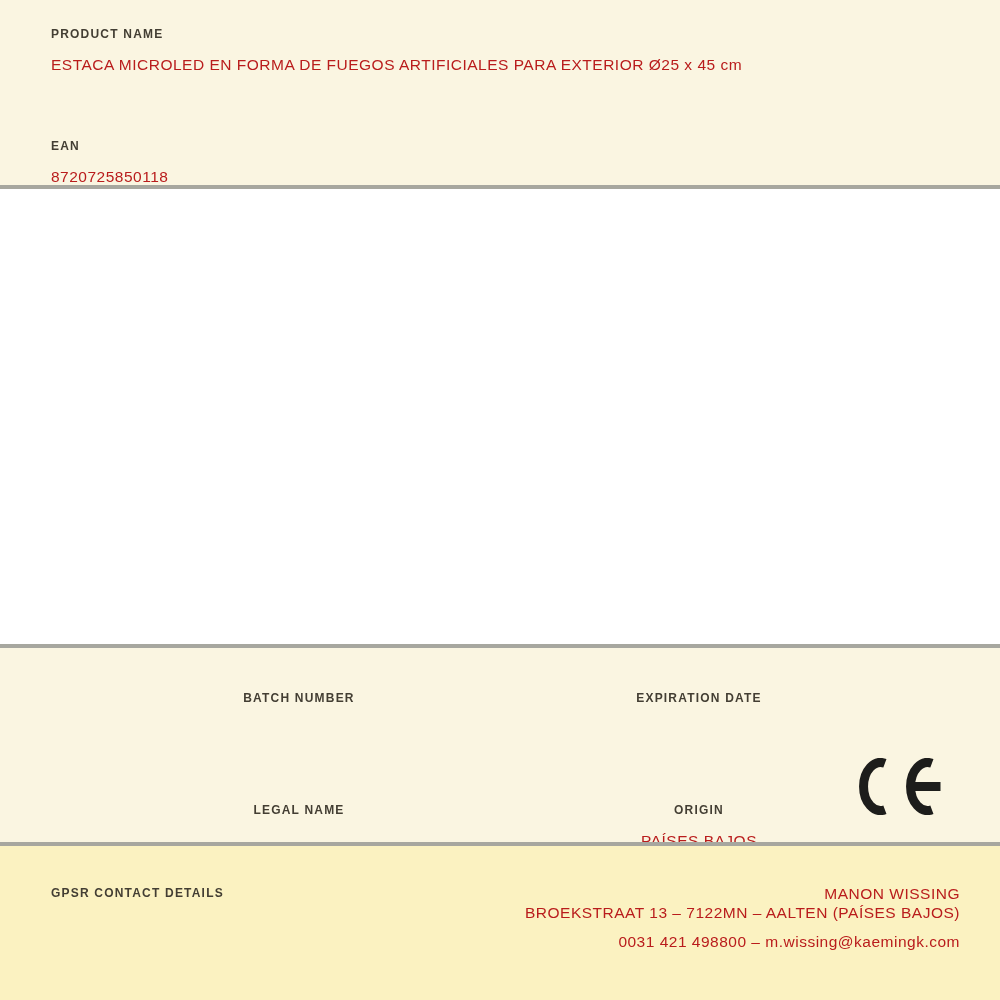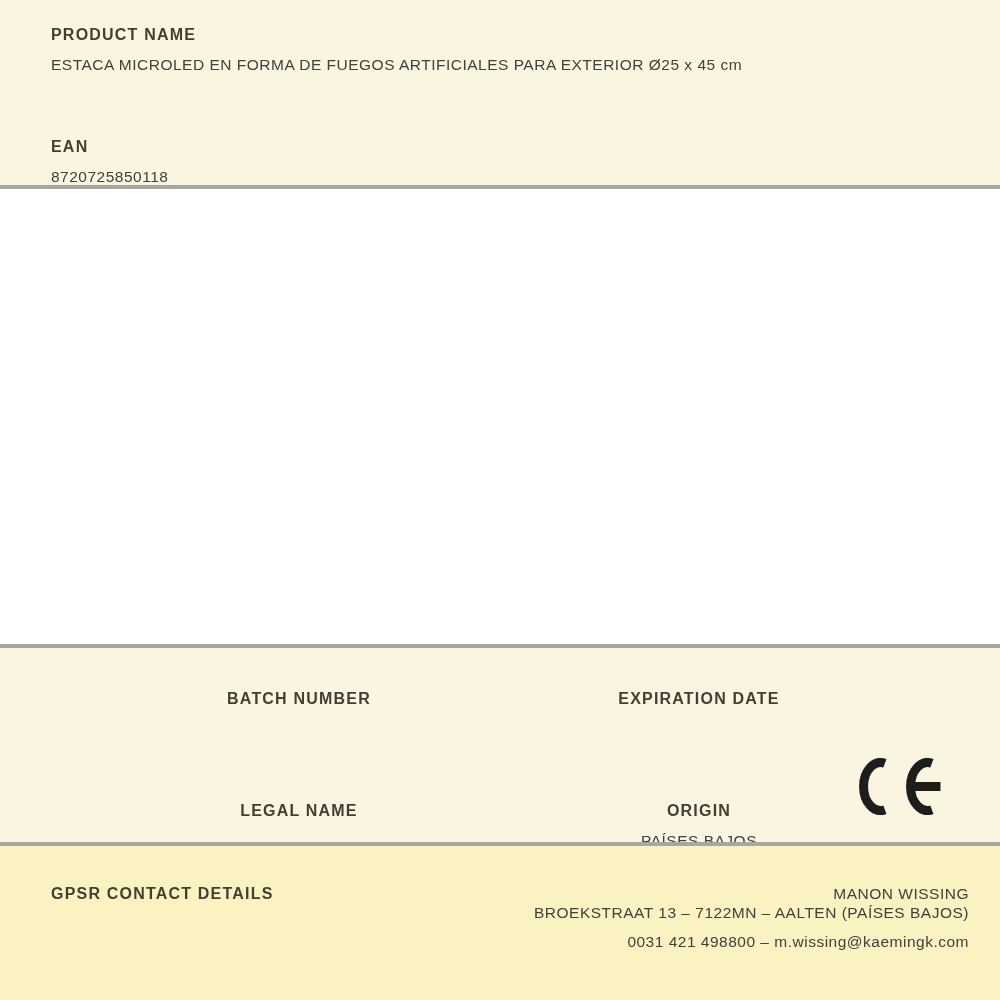--- a/index.html
+++ b/index.html
@@ -24,38 +24,38 @@
     background: #FAF5E1;
     padding-top: 41px;
     display: grid;
     grid-template-columns: 598px 202px 1fr;
   }
   .details-col { text-align: center; }
 
   .sec-contact {
     height: 154px;
     background: #FBF2C1;
-    padding: 38px 31px 0 51px;
+    padding: 38px 40px 0 51px;
     display: flex;
     justify-content: space-between;
     align-items: flex-start;
   }
 
   .label {
-    font-size: 16px;
+    font-size: 12px;
     font-weight: bold;
     letter-spacing: 1.2px;
     line-height: 19px;
     color: #433E33;
   }
   .value {
     font-size: 15.5px;
     letter-spacing: 0.5px;
     line-height: 19px;
-    color: #404040;
+    color: #b91c1c;
   }
   .mt-11 { margin-top: 11px; }
   .mt-41 { margin-top: 63px; }
   .empty-slot { min-height: 19px; }
 
   .ce-wrap { display: flex; justify-content: center; }
   .ce-wrap svg { margin-top: 69px; display: block; }
 
   .contact-right { text-align: right; }
   .contact-right .value { display: block; }

